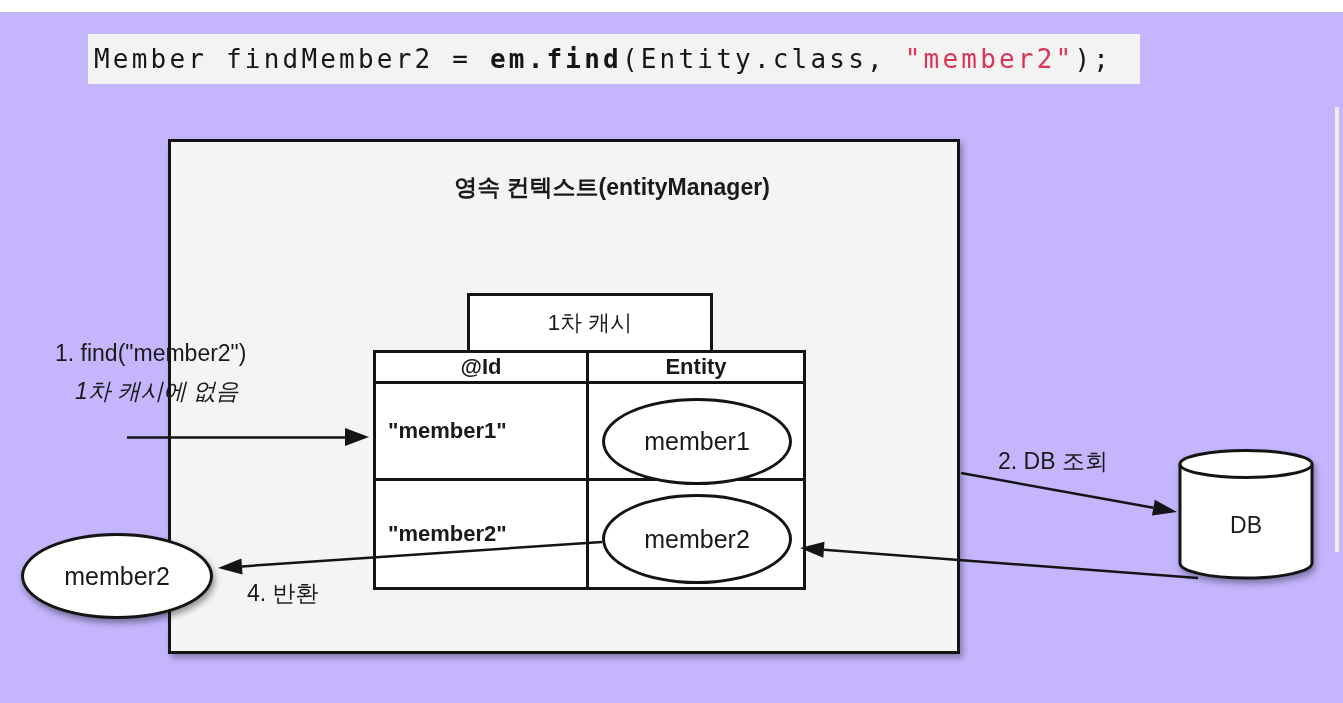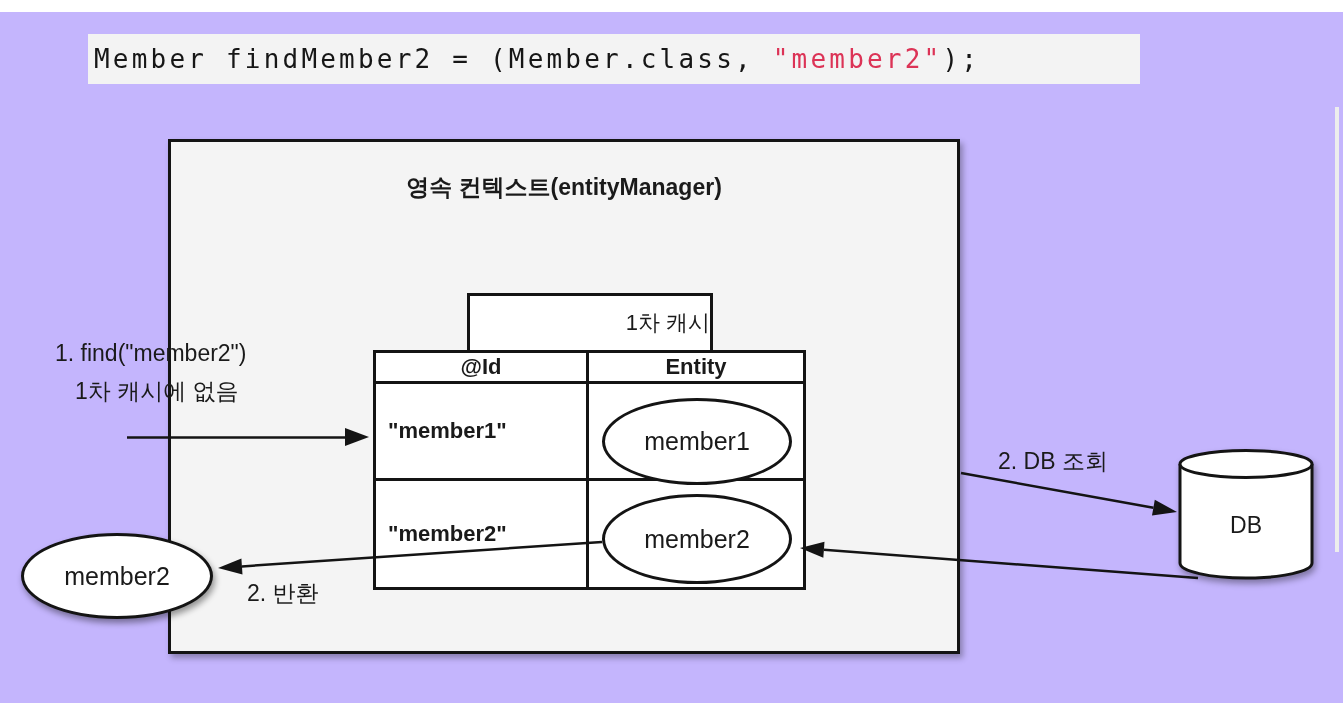--- a/index.html
+++ b/index.html
@@ -17,27 +17,27 @@
   .tok-bold{font-weight:bold;}
   .tok-string{color:#dc3356;}
   
   .pc-box{
     position:absolute;left:168px;top:127px;width:792px;height:515px;box-sizing:border-box;
     background:#f4f4f4;border:3px solid #141414;
     box-shadow:3px 4px 6px rgba(0,0,0,0.30);z-index:1;
   }
   .pc-title{
     position:absolute;left:168px;top:160px;width:792px;text-align:center;
-    font-size:23px;font-weight:bold;z-index:2;
+    font-size:23px;font-weight:bold;z-index:2;padding-left:48px;
   }
   
   .cache-box{
     position:absolute;left:467px;top:281px;width:246px;height:57px;box-sizing:border-box;
     background:#ffffff;border:3px solid #141414;border-bottom:none;
-    display:flex;align-items:center;justify-content:flex-end;font-size:22px;z-index:2;
+    display:flex;align-items:center;justify-content:center;font-size:22px;z-index:2;
   }
   
   .cache-table{
     position:absolute;left:373px;top:338px;width:433px;height:240px;box-sizing:border-box;
     background:#ffffff;border:3px solid #141414;z-index:2;
     display:grid;grid-template-columns:213px 1fr;grid-template-rows:31px 97px 1fr;
   }
   .cell{box-sizing:border-box;display:flex;align-items:center;font-size:22px;}
   .cell.colsep{border-right:3px solid #141414;}
   .cell.rowsep{border-bottom:3px solid #141414;}
@@ -48,38 +48,38 @@
     position:absolute;box-sizing:border-box;background:#ffffff;border:3px solid #141414;
     border-radius:50%;display:flex;align-items:center;justify-content:center;
     font-size:25px;z-index:3;
   }
   .el-m1{left:602px;top:386px;width:190px;height:87px;}
   .el-m2{left:602px;top:482px;width:190px;height:90px;}
   .el-out{left:21px;top:521px;width:192px;height:86px;box-shadow:2px 4px 6px rgba(0,0,0,0.40);}
   
   .lbl{position:absolute;font-size:23px;white-space:nowrap;z-index:8;}
   .lbl-step1a{left:55px;top:328px;}
-  .lbl-step1b{left:75px;top:364px;}
+  .lbl-step1b{left:75px;top:364px;font-style:italic;}
   .lbl-step2{left:998px;top:434px;}
   .lbl-step3{left:878px;top:567px;}
   .lbl-step4{left:247px;top:566px;}
   
   .overlay{position:absolute;left:0;top:0;z-index:10;pointer-events:none;}
   .cyl{filter:drop-shadow(2px 4px 3px rgba(0,0,0,0.35));}
   
   .edge-line{position:absolute;left:1335px;top:95px;width:4px;height:445px;background:#ededed;z-index:0;}
 </style>
 </head>
 <body>
 
 <div id="page">
 
   <div class="edge-line"></div>
 
-  <div class="codebar"><span>Member findMember2 = </span><span>(Member.class, </span><span class="tok-string">"member2"</span><span>);</span></div>
+  <div class="codebar"><span>Member findMember2 = </span><span class="tok-bold">em.find</span><span>(Entity.class, </span><span class="tok-string">"member2"</span><span>);</span></div>
 
   <div class="pc-box"></div>
   <div class="pc-title">영속 컨텍스트(entityManager)</div>
 
   <div class="cache-box">
     <span>1차 캐시</span>
   </div>
 
   <div class="cache-table">
     <div class="cell hdr colsep rowsep">@Id</div>
@@ -96,21 +96,21 @@
   <div class="ellipse el-m2">
     <span>member2</span>
   </div>
   <div class="ellipse el-out">
     <span>member2</span>
   </div>
 
   <div class="lbl lbl-step1a">1. find("member2")</div>
   <div class="lbl lbl-step1b">1차 캐시에 없음</div>
   <div class="lbl lbl-step2">2. DB 조회</div>
-  <div class="lbl lbl-step4">2. 반환</div>
+  <div class="lbl lbl-step4">4. 반환</div>
 
   <svg class="overlay" width="1343" height="703" viewBox="0 0 1343 703">
 
     <g class="cyl">
       <path d="M1180,452 L1180,551 A66,15 0 0 0 1312,551 L1312,452" fill="#ffffff" stroke="#141414" stroke-width="3"></path>
       <ellipse cx="1246" cy="452" rx="66" ry="13.5" fill="#ffffff" stroke="#141414" stroke-width="3"></ellipse>
       <text x="1246" y="521" text-anchor="middle" font-size="23" fill="#1a1a1a">DB</text>
     </g>
 
     <g stroke="#141414" fill="#141414">

